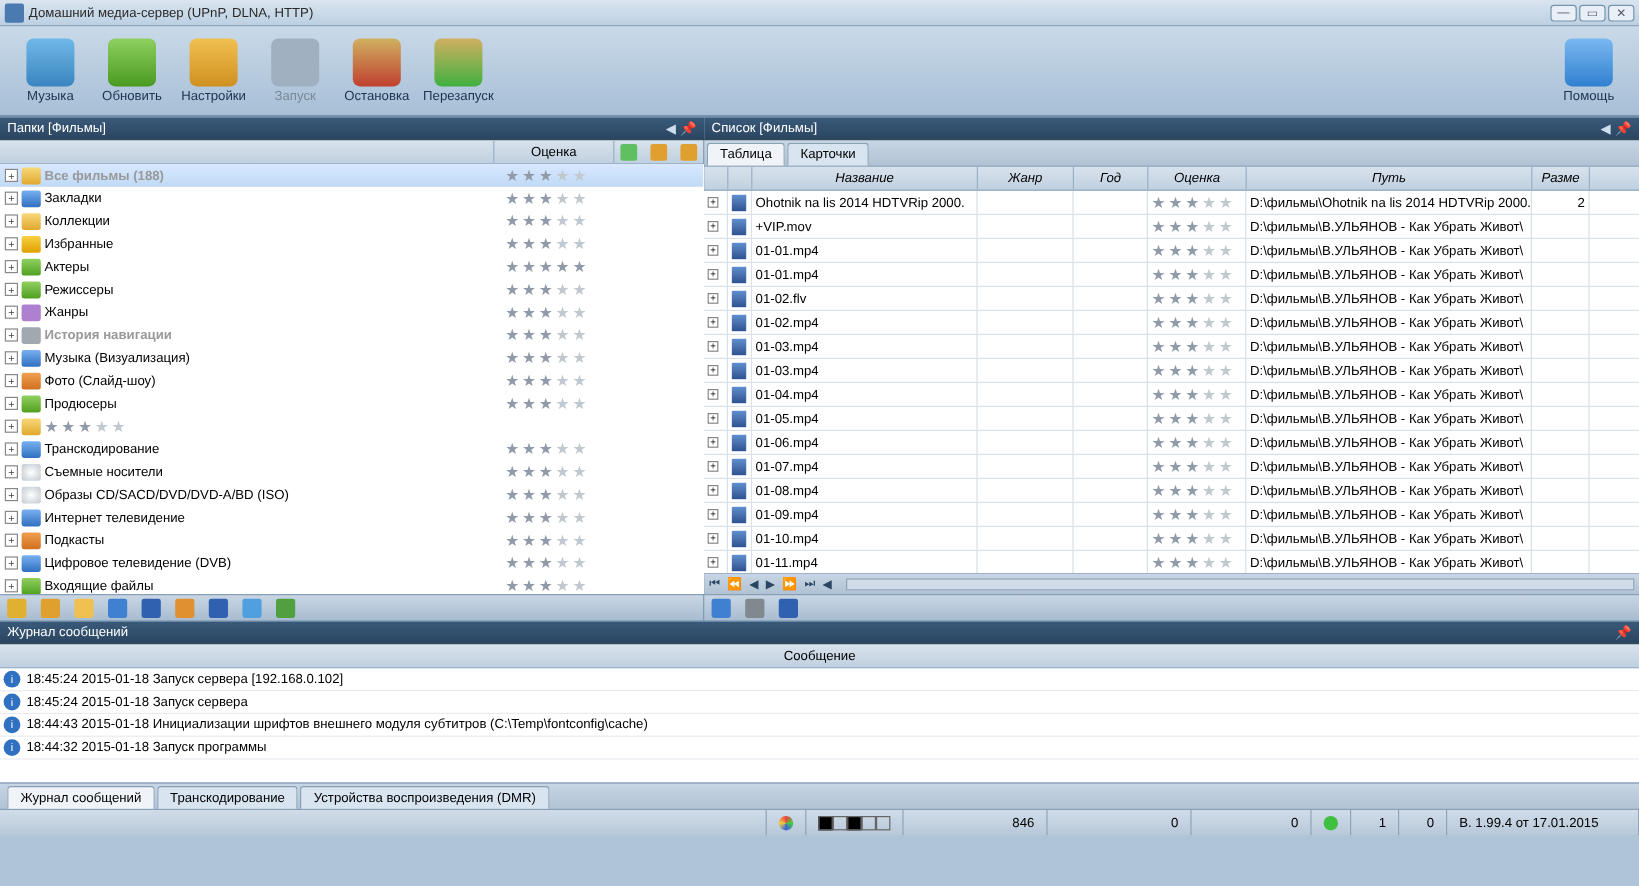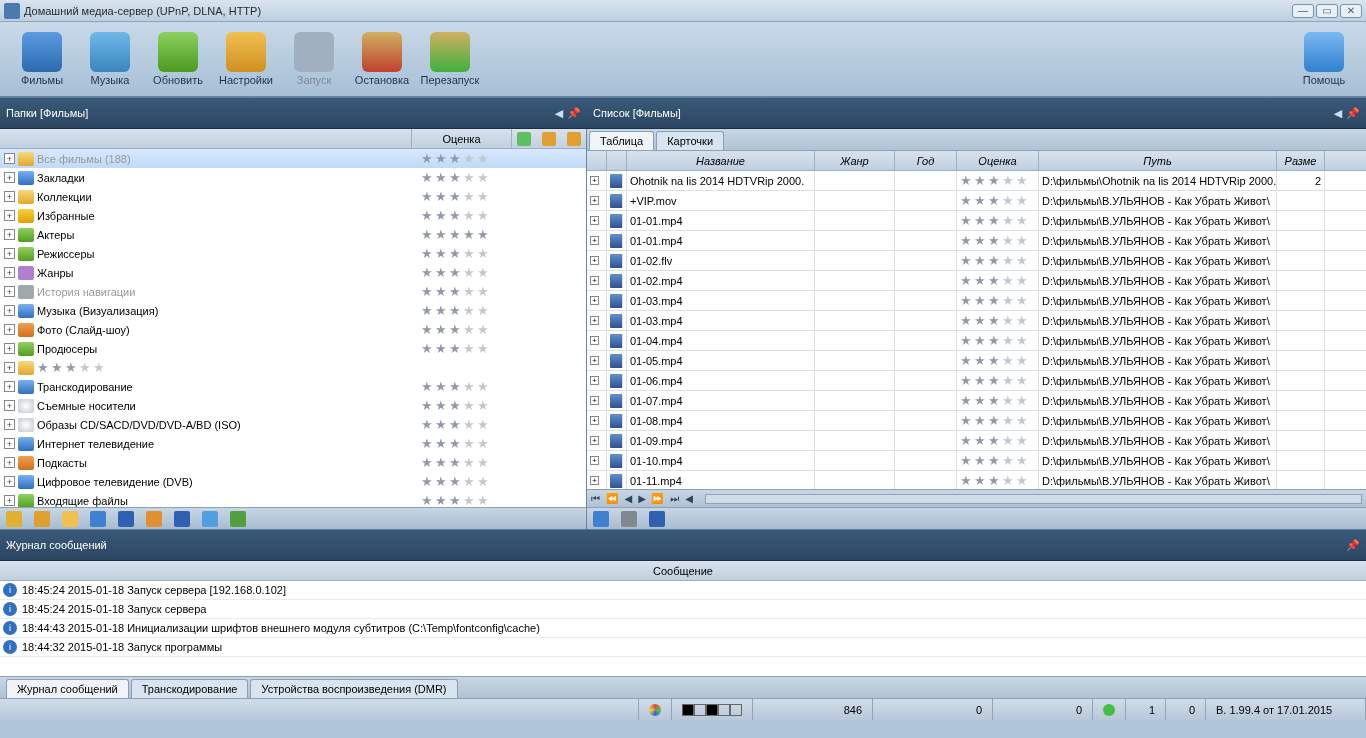--- a/index.html
+++ b/index.html
@@ -17,38 +17,38 @@
 .i-film { background:linear-gradient(#5a9be0,#2d6ab0); }
 .i-music { background:linear-gradient(#6fb8e8,#3a85c0); }
 .i-photo { background:linear-gradient(#78b2e2,#4080c0); }
 .i-refresh { background:linear-gradient(#8ed060,#4a9a20); }
 .i-settings { background:linear-gradient(#f0c050,#d09020); }
 .i-start { background:#a0b0c0; }
 .i-stop { background:linear-gradient(#d0b060,#c04030); }
 .i-restart { background:linear-gradient(#d0b060,#40b040); }
 .i-help { background:linear-gradient(#7ab8f0,#3080d0); border-radius:50%; }
 .spacer { flex:1; }
-.panelhdr { height:32px; background:linear-gradient(#3a5a7a,#2a4560); color:#fff; display:flex; align-items:center; padding:0 6px; border-top:1px solid #5a7a9a; border-bottom:1px solid #1a3040; }
+.panelhdr { height:20px; background:linear-gradient(#3a5a7a,#2a4560); color:#fff; display:flex; align-items:center; padding:0 6px; border-top:1px solid #5a7a9a; border-bottom:1px solid #1a3040; }
 .panelhdr .sp { flex:1; }
 .panelhdr .a { color:#cde; margin-left:4px; cursor:pointer; }
 .midrow { display:flex; height:400px; }
 .leftpane { width:587px; display:flex; flex-direction:column; border-right:1px solid #6a87a2; }
 .rightpane { flex:1; display:flex; flex-direction:column; }
 .treehdr { height:20px; background:linear-gradient(#d8e2ec,#c0d0e0); display:flex; border-bottom:1px solid #9ab0c4; }
 .treehdr .c1 { flex:1; }
 .treehdr .c2 { width:100px; text-align:center; border-left:1px solid #9ab0c4; line-height:20px; }
 .treehdr .icons { width:75px; border-left:1px solid #9ab0c4; display:flex; align-items:center; justify-content:space-around; }
 .treehdr .smic { width:14px; height:14px; background:#e0a030; border-radius:2px; }
 .treebody { flex:1; background:#fff; overflow-y:auto; }
 .trow { display:flex; align-items:center; height:19px; padding-left:4px; }
 .trow.sel { background:linear-gradient(#d8e8ff,#c0daf5); }
 .trow .exp { width:11px; height:11px; border:1px solid #888; background:#fff; display:flex; align-items:center; justify-content:center; font-size:9px; color:#444; margin-right:3px; }
 .trow .tic { width:16px; height:14px; margin-right:3px; border-radius:2px; }
 .trow .lbl { flex:1; color:#000; }
-.trow .lbl.dim { color:#999; }
+.trow .lbl.dim { color:#999;font-weight:bold; }
 .trow .stars { width:165px; display:flex; }
 .star { width:14px; height:14px; color:#c0c8d0; font-size:13px; line-height:14px; }
 .star.f { color:#909aa8; }
 .ic-fold { background:linear-gradient(#f8d878,#e0a830); }
 .ic-blue { background:linear-gradient(#78b0f0,#3070c0); }
 .ic-star { background:linear-gradient(#f8d040,#e0a000); }
 .ic-green { background:linear-gradient(#90d060,#50a020); }
 .ic-purple { background:#b080d0; }
 .ic-gray { background:#a0a8b0; }
 .ic-orange { background:linear-gradient(#f0a050,#d07020); }
@@ -88,24 +88,20 @@
   <div class="title">Домашний медиа-сервер (UPnP, DLNA, HTTP)</div>
   <div class="winbtns">
     <div class="winbtn">—</div>
     <div class="winbtn">▭</div>
     <div class="winbtn">✕</div>
   </div>
 </div>
 
 <div class="toolbar">
   <div class="tbtn">
-      <div class="ticon i-film"></div>
-      <span>Фильмы</span>
-    </div>
-  <div class="tbtn">
       <div class="ticon i-music"></div>
       <span>Музыка</span>
     </div>
   <div class="tbtn">
       <div class="ticon i-refresh"></div>
       <span>Обновить</span>
     </div>
   <div class="tbtn">
       <div class="ticon i-settings"></div>
       <span>Настройки</span>

